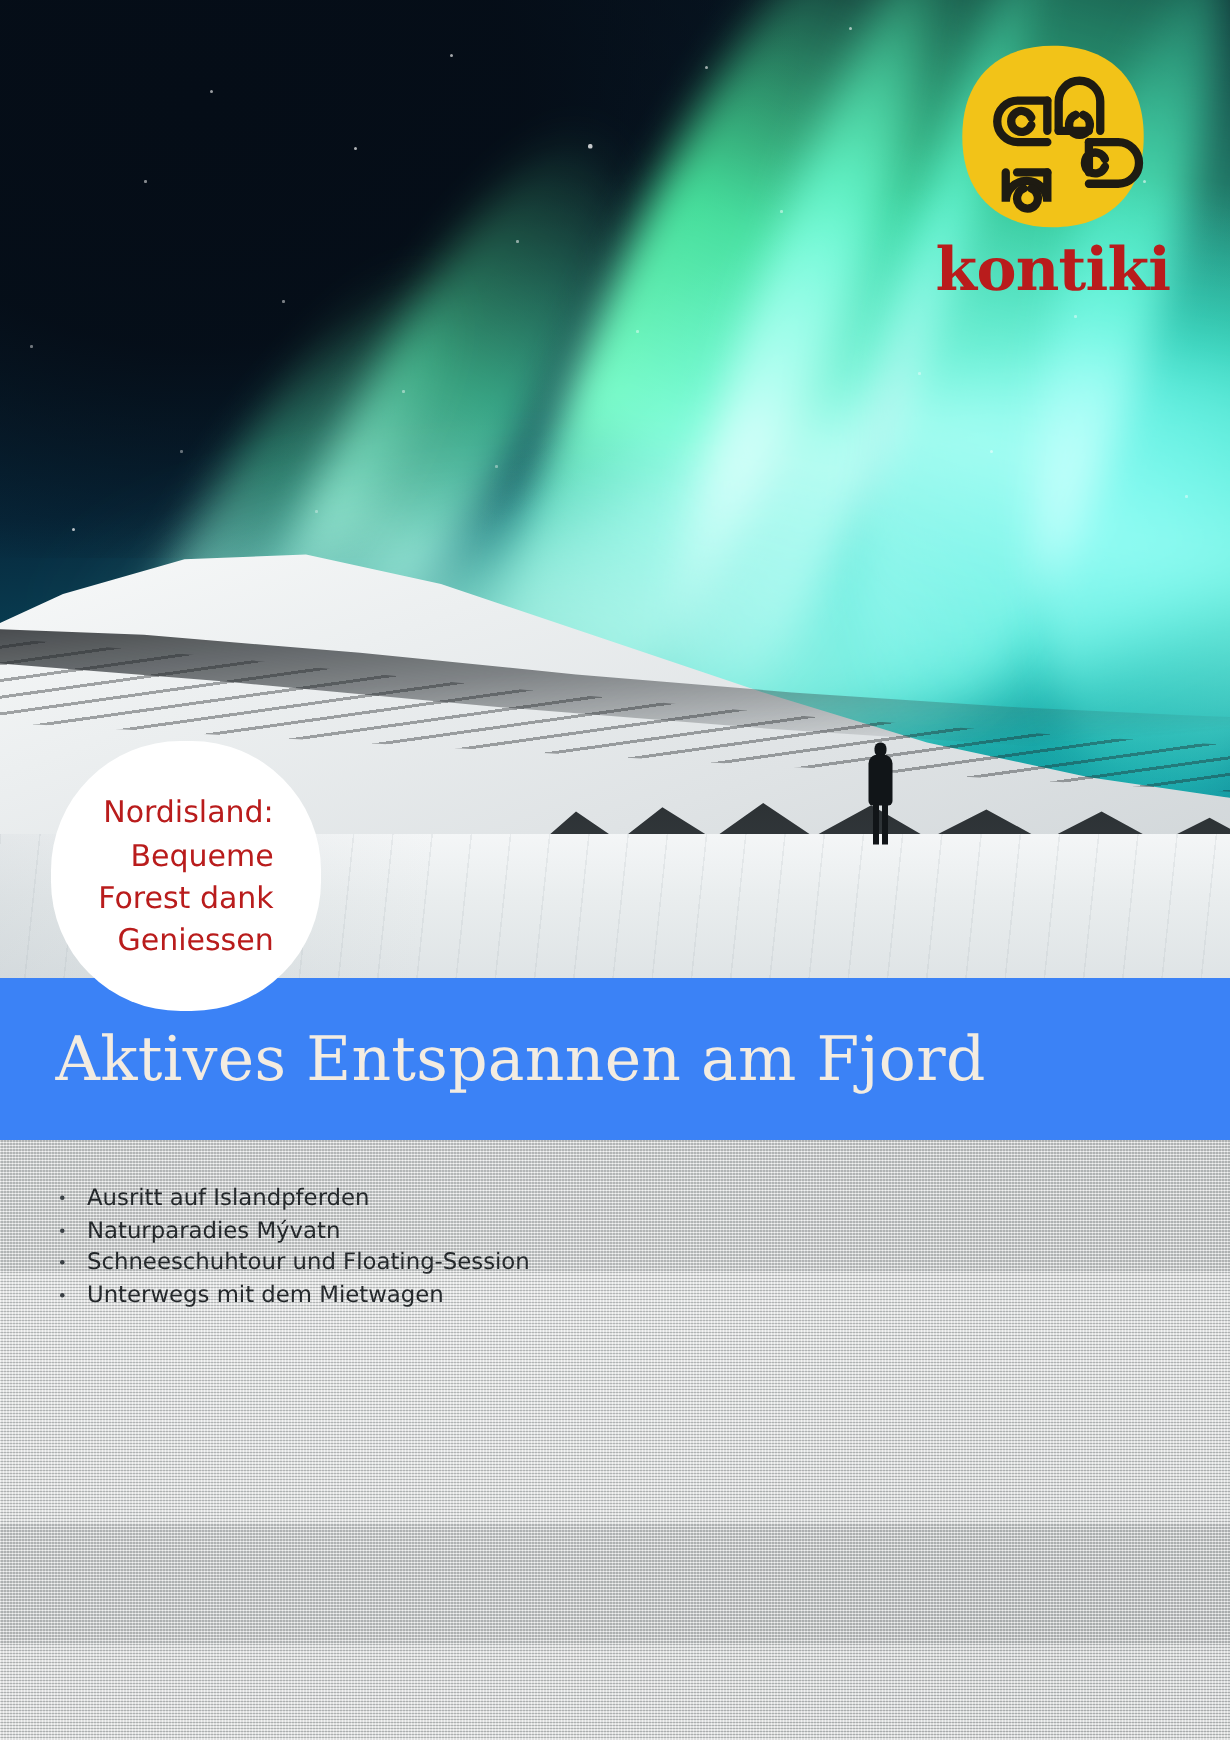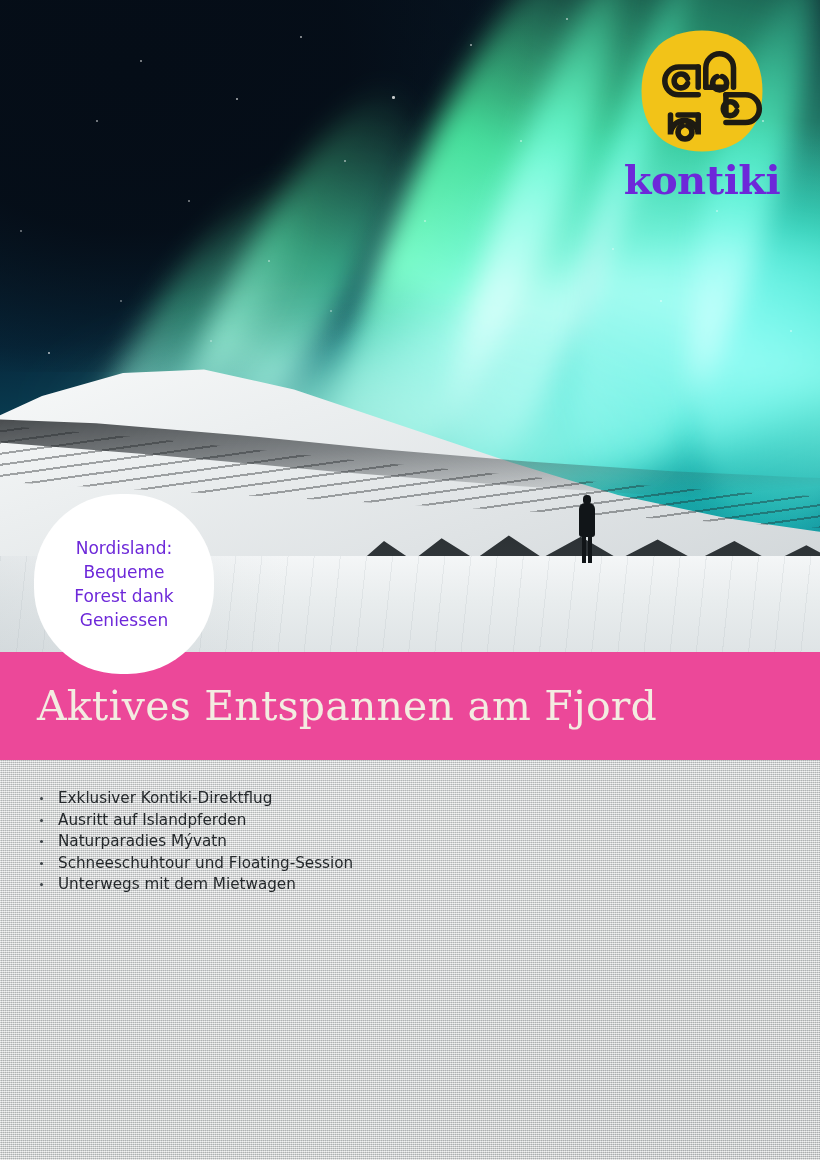--- a/index.html
+++ b/index.html
@@ -160,48 +160,48 @@
 
   
   .logo-block { position: absolute; right: 38px; top: 28px; width: 160px; text-align: center; }
   .logo-mark { width: 126px; height: 126px; margin: 0 auto; display: block; }
   .logo-word {
     margin-top: 6px;
     font-family: "DejaVu Serif", serif;
     font-weight: 700;
     font-size: 40px;
     letter-spacing: -0.5px;
-    color: #6d28d9;
+    color: #b91c1c;
     line-height: 1;
   }
 
   
   .badge {
     position: absolute;
     left: 34px; top: 494px;
     width: 180px; height: 180px;
     background: #ffffff;
     border-radius: 48% 48% 48% 48% / 48% 48% 48% 48%;
     display: flex; align-items: center; justify-content: center;
     z-index: 7;
   }
   .badge-text {
-    font-size: 17px;
+    font-size: 20px;
     line-height: 1.42;
-    color: #6d28d9;
-    text-align: center;
+    color: #b91c1c;
+    text-align: right;
     font-family: "DejaVu Sans", sans-serif;
     padding: 0 14px;
   }
 
   
   .band {
     position: absolute; left: 0; top: 652px;
     width: 820px; height: 108px;
-    background: #ec4899;
+    background: #3b82f6;
     z-index: 5;
     display: flex; align-items: center;
   }
   .headline {
     margin-left: 37px;
     font-family: "DejaVu Serif", serif;
     font-weight: 400;
     font-size: 41px;
     color: #f3ece1;
     letter-spacing: 0.2px;
@@ -341,21 +341,20 @@
     </div>
   </div>
 
   <div class="band">
     <div class="headline">Aktives Entspannen am Fjord</div>
   </div>
 
   <div class="content">
 
     <ul class="bullets">
-      <li>Exklusiver Kontiki-Direktflug</li>
       <li>Ausritt auf Islandpferden</li>
       <li>Naturparadies Mývatn</li>
       <li>Schneeschuhtour und Floating-Session</li>
       <li>Unterwegs mit dem Mietwagen</li>
     </ul>
 
   </div>
 
 </div>
 

